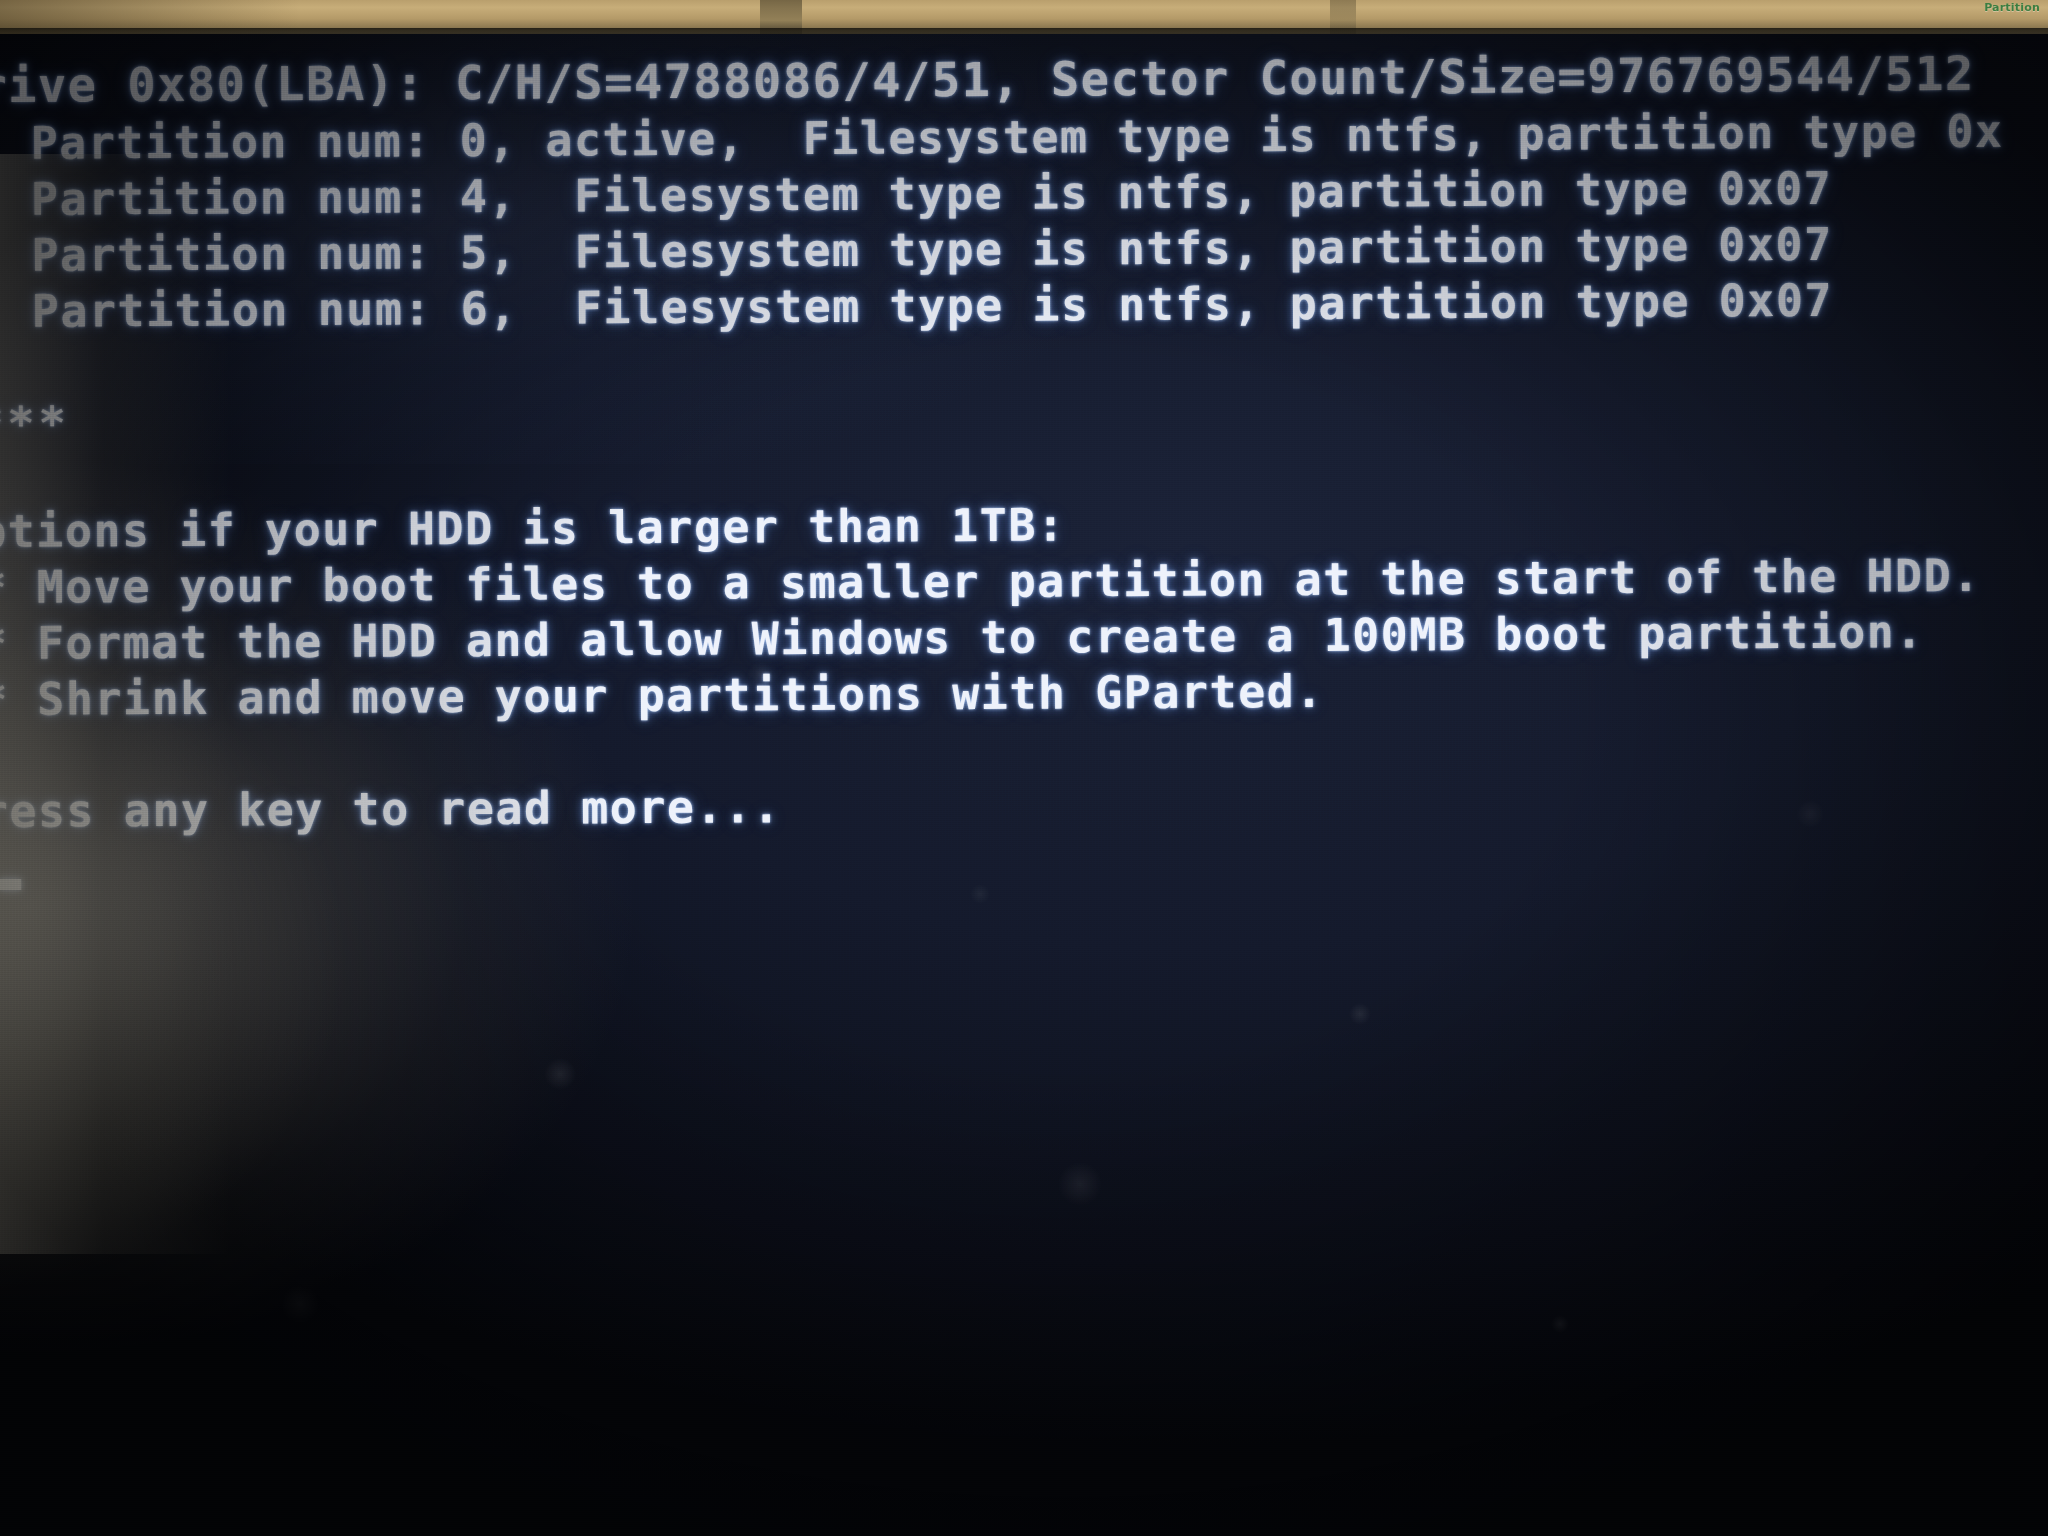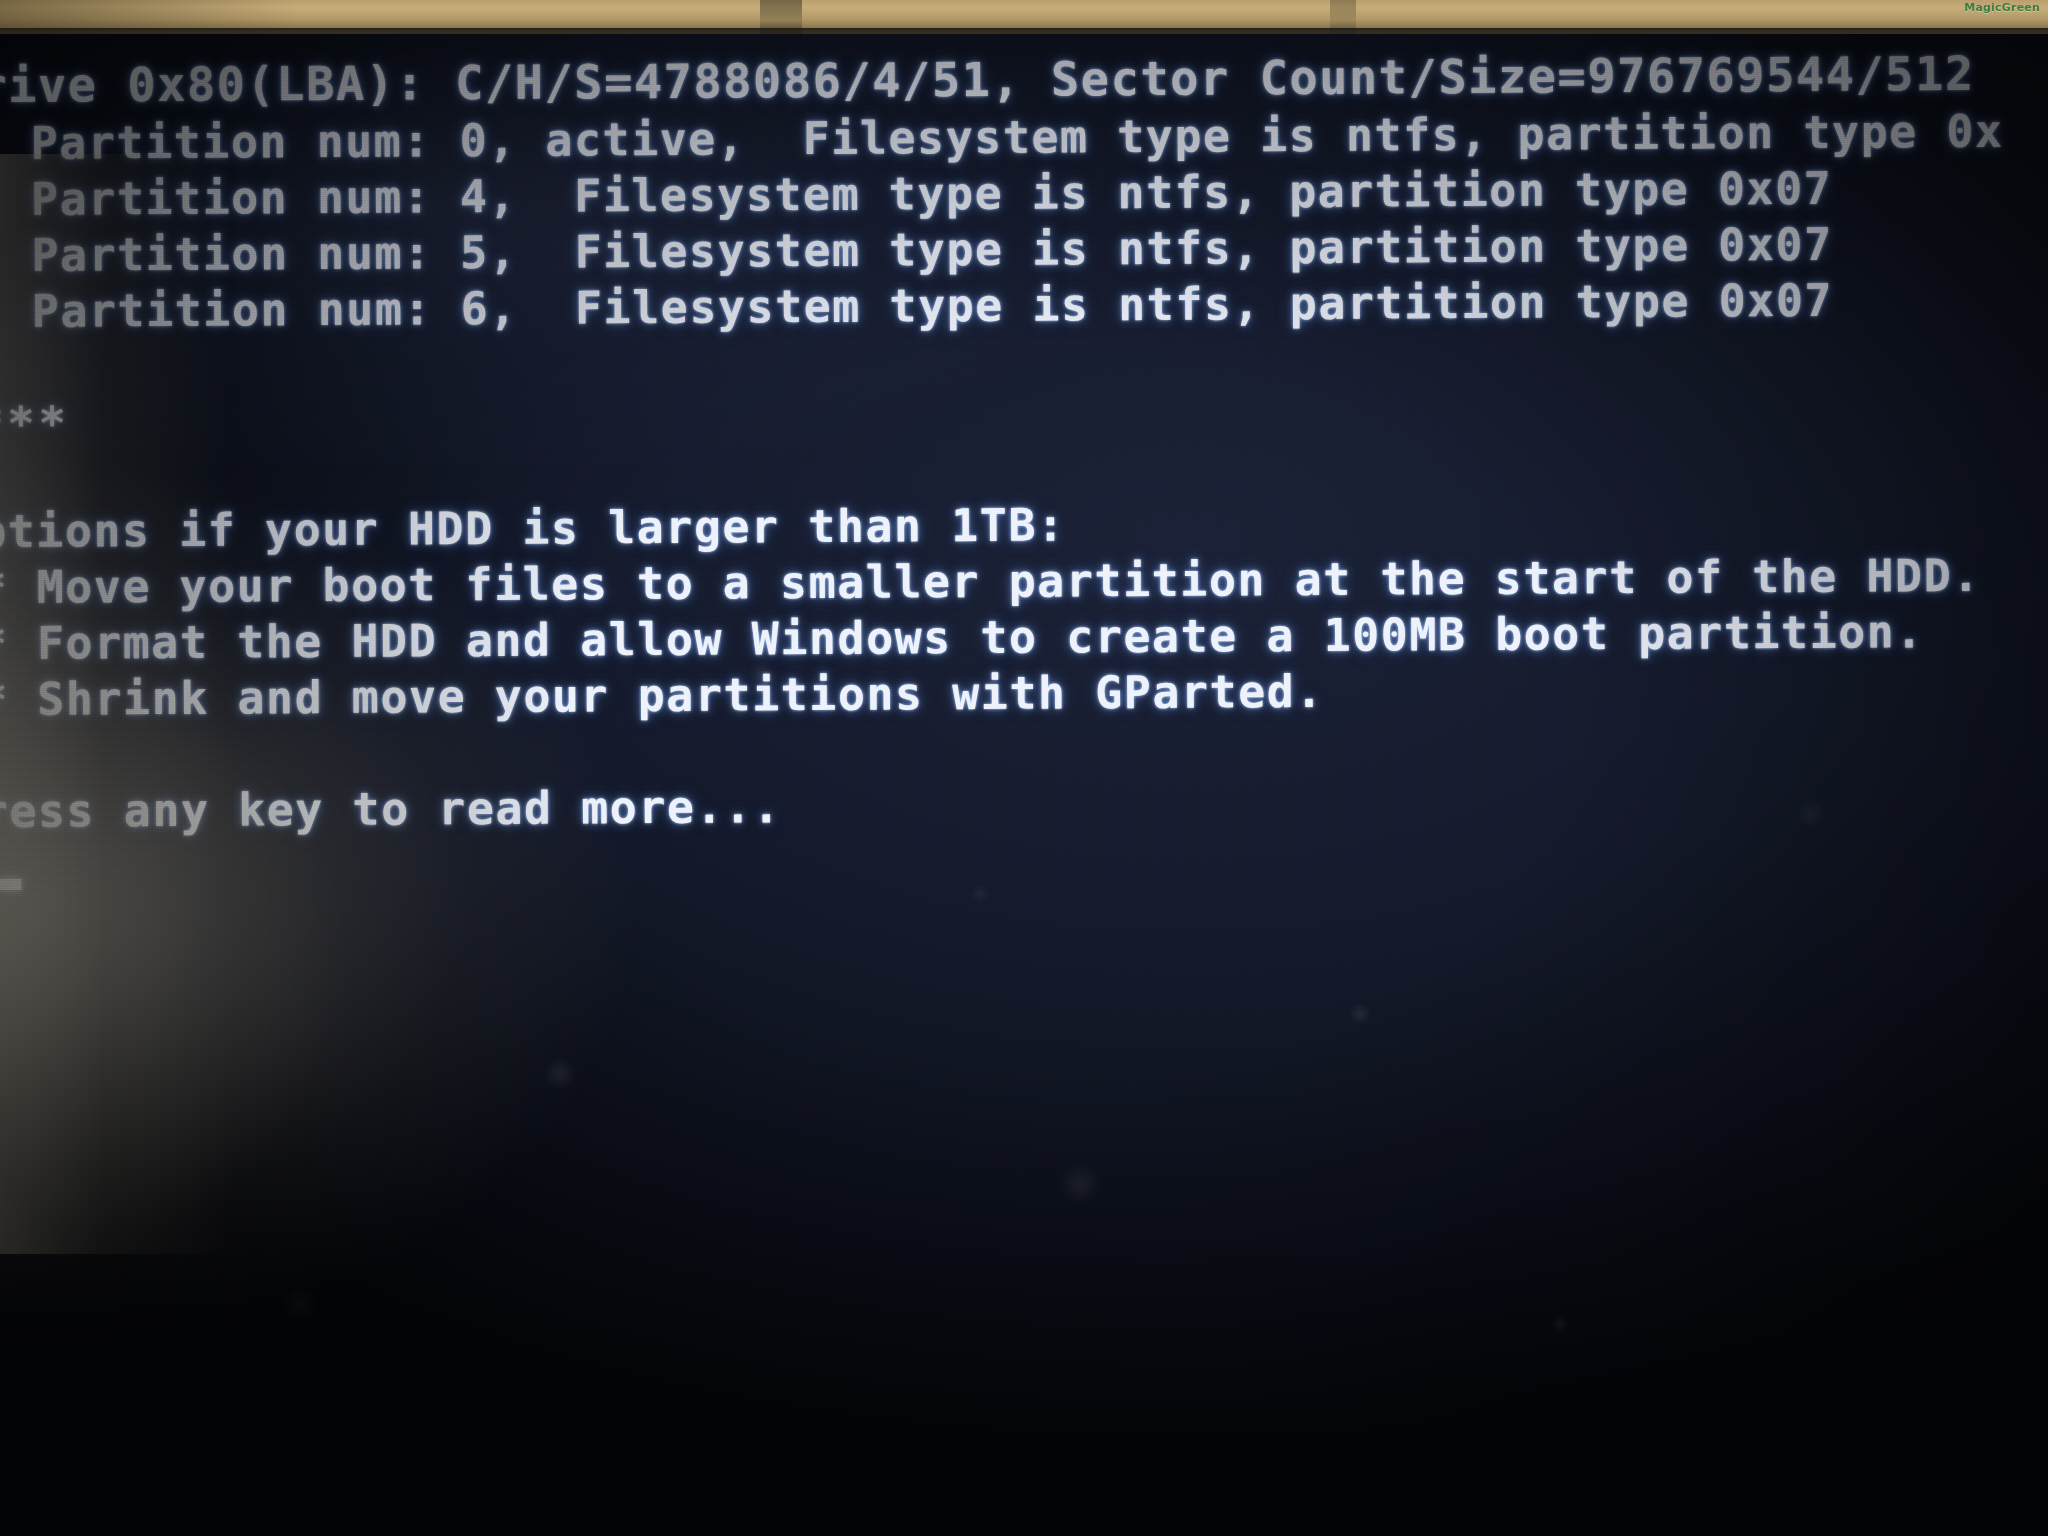--- a/index.html
+++ b/index.html
@@ -134,21 +134,21 @@
 </style>
 </head>
 <body>
 
 <div id="photo">
 
   <div class="bezel"></div>
   <div class="bezel-left-dark"></div>
   <div class="bezel-notch" style="left:760px"></div>
   <div class="bezel-notch" style="left:1330px;width:26px;opacity:.55"></div>
-  <div class="bezel-label">MagicGreen</div>
+  <div class="bezel-label">Partition</div>
   <div class="bezel-shadowline"></div>
 
   <div class="screen">
 
     <div class="tint-upper"></div>
 
     <div class="console skew">
 
       <div class="line l-head" style="left:-22px; top:24px;">rive 0x80(LBA): C/H/S=4788086/4/51, Sector Count/Size=976769544/512</div>
 

